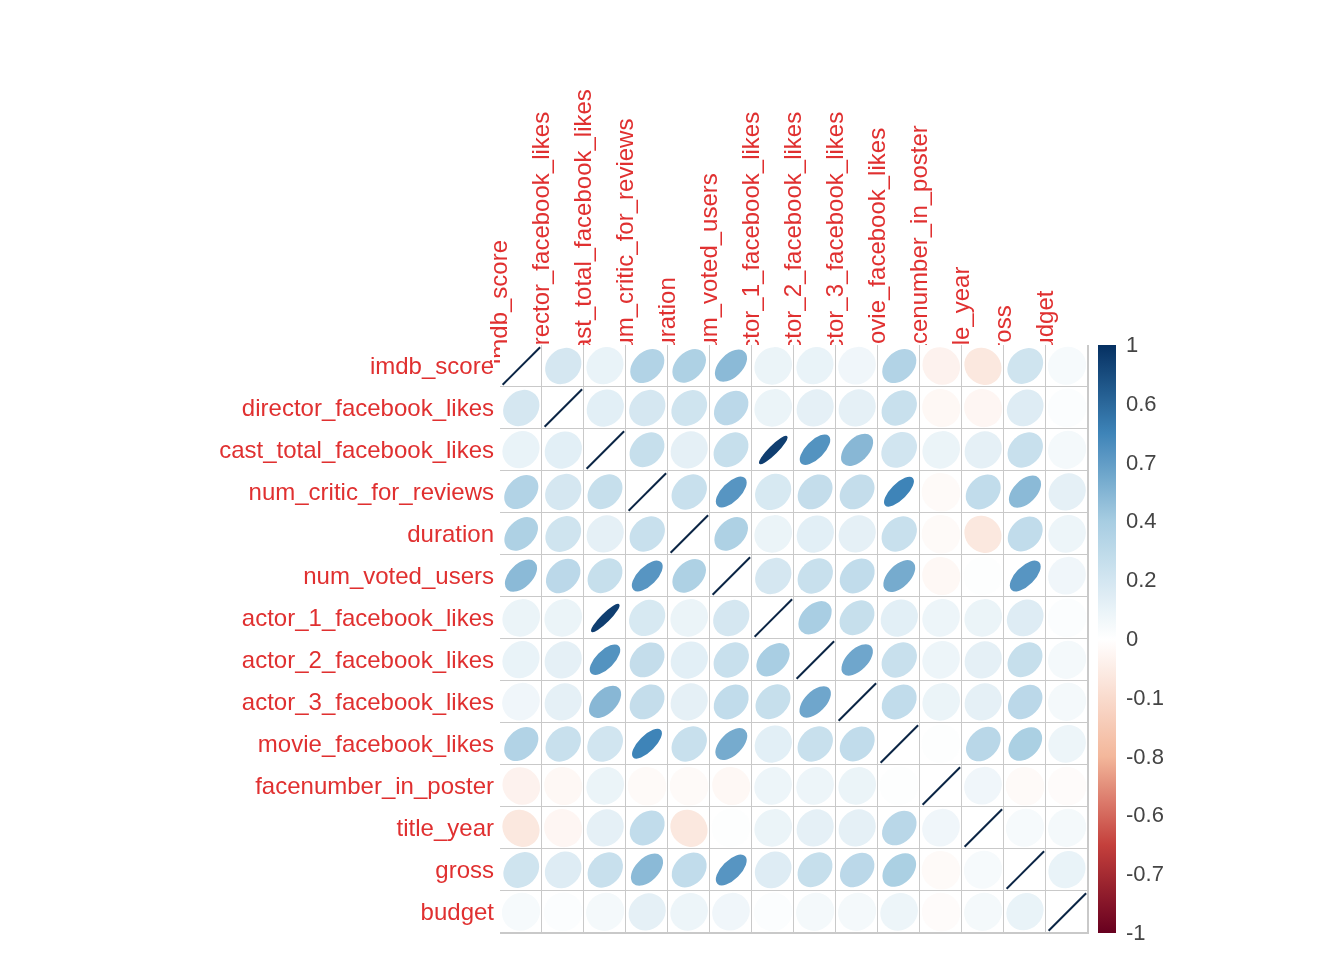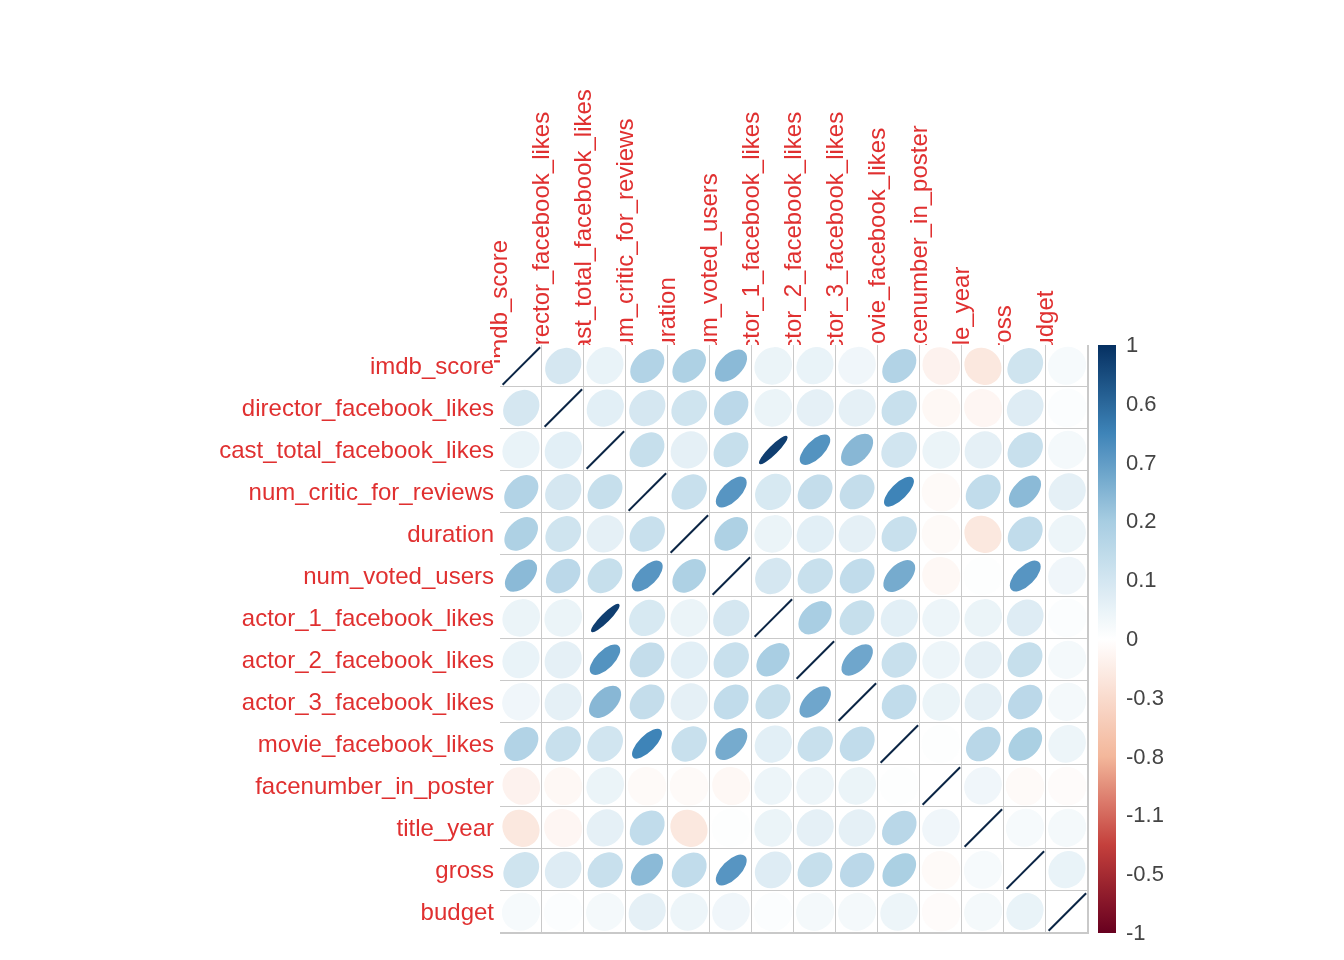--- a/index.html
+++ b/index.html
@@ -705,23 +705,23 @@
       <div class="cell" style="left: 546px; top: 546px; width: 42px; height: 42px;">
         <div class="diag" style="width: 52.5px; background: rgb(11, 37, 69); height: 1.5px;"></div>
       </div>
     </div>
 
   <div id="cbar" class="cbar" style="left: 1098px; top: 345px; height: 588px; background: linear-gradient(rgb(5, 48, 97) 0%, rgb(15, 62, 112) 2.5%, rgb(24, 76, 126) 5%, rgb(33, 90, 141) 7.5%, rgb(43, 104, 155) 10%, rgb(52, 118, 170) 12.5%, rgb(62, 132, 184) 15%, rgb(80, 144, 191) 17.5%, rgb(97, 156, 198) 20%, rgb(114, 169, 205) 22.5%, rgb(132, 181, 212) 25%, rgb(150, 193, 219) 27.5%, rgb(167, 205, 226) 30%, rgb(178, 211, 230) 32.5%, rgb(189, 218, 233) 35%, rgb(200, 224, 237) 37.5%, rgb(211, 230, 241) 40%, rgb(222, 236, 244) 42.5%, rgb(233, 243, 248) 45%, rgb(244, 249, 251) 47.5%, rgb(255, 255, 255) 50%, rgb(254, 246, 243) 52.5%, rgb(252, 237, 230) 55%, rgb(251, 228, 218) 57.5%, rgb(249, 219, 205) 60%, rgb(248, 210, 193) 62.5%, rgb(246, 201, 180) 65%, rgb(245, 192, 167) 67.5%, rgb(243, 183, 155) 70%, rgb(235, 163, 139) 72.5%, rgb(227, 143, 123) 75%, rgb(220, 123, 108) 77.5%, rgb(212, 104, 92) 80%, rgb(204, 84, 76) 82.5%, rgb(196, 64, 60) 85%, rgb(181, 53, 55) 87.5%, rgb(165, 43, 50) 90%, rgb(149, 32, 45) 92.5%, rgb(134, 21, 41) 95%, rgb(119, 11, 36) 97.5%, rgb(103, 0, 31) 100%);"></div>
   <div id="cbar-ticks">
       <div class="cbar-tick" style="left: 1126px; top: 334px;">1</div>
       <div class="cbar-tick" style="left: 1126px; top: 392.8px;">0.6</div>
       <div class="cbar-tick" style="left: 1126px; top: 451.6px;">0.7</div>
-      <div class="cbar-tick" style="left: 1126px; top: 510.4px;">0.2</div>
-      <div class="cbar-tick" style="left: 1126px; top: 569.2px;">0.1</div>
+      <div class="cbar-tick" style="left: 1126px; top: 510.4px;">0.4</div>
+      <div class="cbar-tick" style="left: 1126px; top: 569.2px;">0.2</div>
       <div class="cbar-tick" style="left: 1126px; top: 628px;">0</div>
-      <div class="cbar-tick" style="left: 1126px; top: 686.8px;">-0.3</div>
+      <div class="cbar-tick" style="left: 1126px; top: 686.8px;">-0.1</div>
       <div class="cbar-tick" style="left: 1126px; top: 745.6px;">-0.8</div>
-      <div class="cbar-tick" style="left: 1126px; top: 804.4px;">-1.1</div>
-      <div class="cbar-tick" style="left: 1126px; top: 863.2px;">-0.5</div>
+      <div class="cbar-tick" style="left: 1126px; top: 804.4px;">-0.6</div>
+      <div class="cbar-tick" style="left: 1126px; top: 863.2px;">-0.7</div>
       <div class="cbar-tick" style="left: 1126px; top: 922px;">-1</div>
     </div>
 
 </div>
 
 </body></html>

